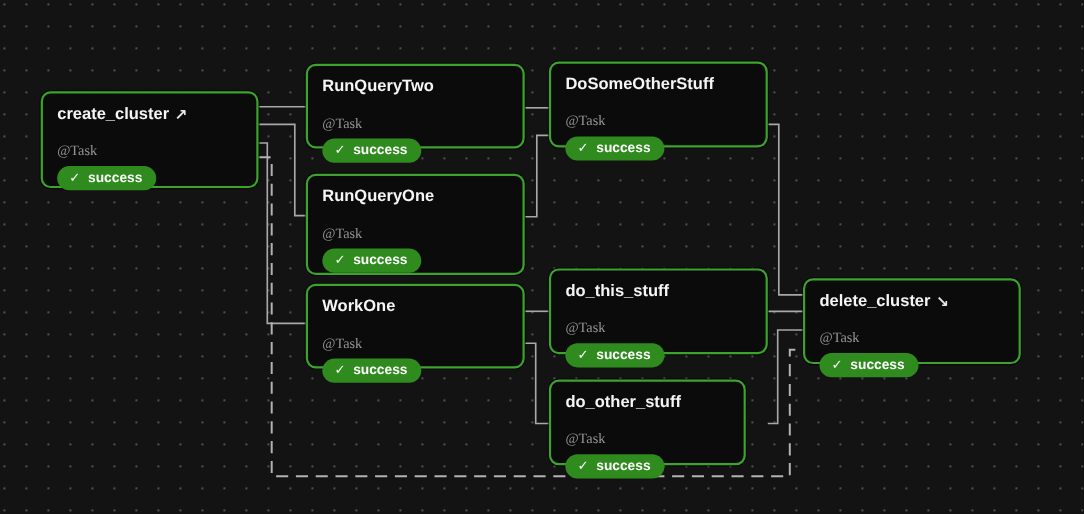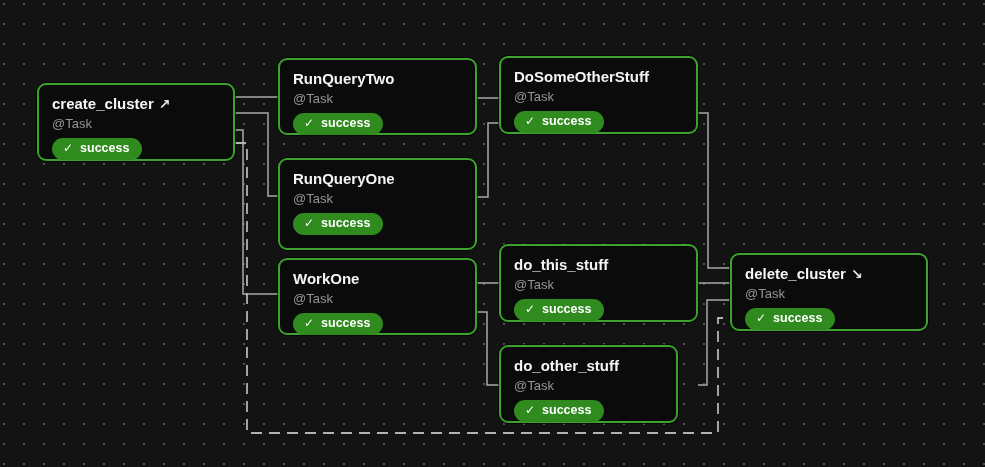--- a/index.html
+++ b/index.html
@@ -47,21 +47,22 @@
   }
   .node-title .suffix-icon {
     font-weight: bold;
     font-size: 14px;
     color: #e8e8e8;
   }
   .node-subtitle {
     color: #959595;
     font-size: 13px;
     line-height: 18px;
-    margin-top: 1px;
+    margin-top: 14px;
+    font-family: Liberation Serif, serif;
   }
   .status-badge {
     display: inline-flex;
     align-items: center;
     gap: 7px;
     margin-top: 5px;
     background: #2f8b1e;
     color: #ffffff;
     border-radius: 999px;
     padding: 3px 13px 4px 11px;
@@ -86,21 +87,21 @@
       <polyline points="235,143 247,143 247,433 718,433 718,318 730,318" fill="none" stroke="#b3b3b3" stroke-width="1.8" stroke-dasharray="11 7"></polyline>
       <polyline points="477,98 499,98" fill="none" stroke="#a8a8a8" stroke-width="1.5"></polyline>
       <polyline points="477,197 488,197 488,123 499,123" fill="none" stroke="#a8a8a8" stroke-width="1.5"></polyline>
       <polyline points="477,283 499,283" fill="none" stroke="#a8a8a8" stroke-width="1.5"></polyline>
       <polyline points="477,312 487,312 487,385 499,385" fill="none" stroke="#a8a8a8" stroke-width="1.5"></polyline>
       <polyline points="698,113 708,113 708,268 730,268" fill="none" stroke="#a8a8a8" stroke-width="1.5"></polyline>
       <polyline points="698,283 730,283" fill="none" stroke="#a8a8a8" stroke-width="1.5"></polyline>
       <polyline points="698,385 707,385 707,300 730,300" fill="none" stroke="#a8a8a8" stroke-width="1.5"></polyline>
     </svg>
 
-  <div class="node" style="left:37px;top:83px;width:198px;height:78px">
+  <div class="node" style="left:37px;top:83px;width:198px;height:88px">
     <div class="node-title">
       <span>create_cluster</span>
       <span class="suffix-icon">↗</span>
     </div>
     <div class="node-subtitle">@Task</div>
     <div class="status-badge">
       <span class="check-icon">✓</span>
       <span>success</span>
     </div>
   </div>

